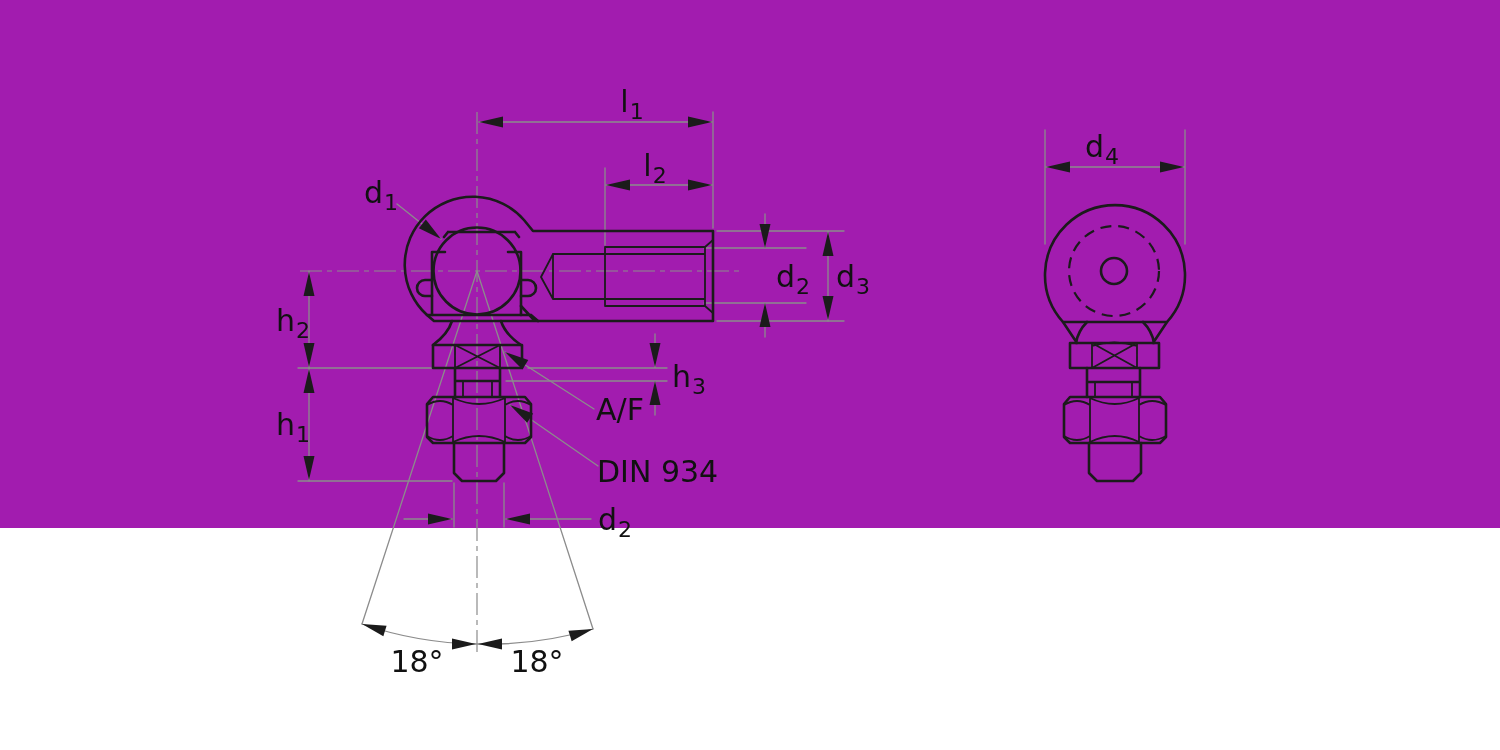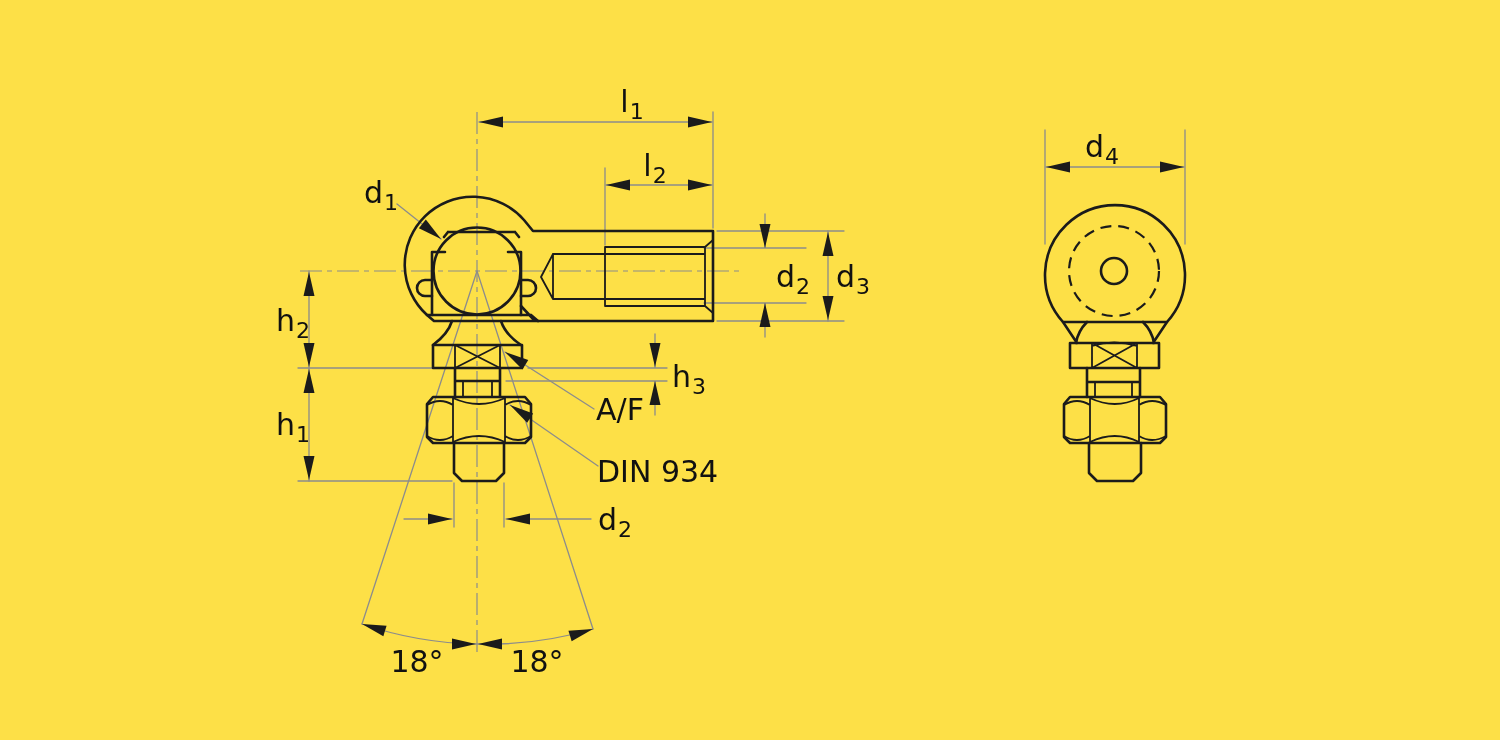--- a/index.html
+++ b/index.html
@@ -6,22 +6,22 @@
     margin: 0;
     padding: 0;
     background: #ffffff;
     width: 1500px;
     height: 750px;
     overflow: hidden;
   }
   .stage {
     position: relative;
     width: 1500px;
-    height: 740px;
-    background: #fde047;
+    height: 528px;
+    background: #a21caf;
   }
   svg { display: block; }
 
   
   .bold    { stroke: #1b1b1b; stroke-width: 2.6; fill: none; stroke-linejoin: round; stroke-linecap: round; }
   .medium  { stroke: #1b1b1b; stroke-width: 1.8; fill: none; stroke-linejoin: round; stroke-linecap: round; }
   .thin    { stroke: #8c8c8c; stroke-width: 1.3; fill: none; stroke-linecap: round; }
   .cline   { stroke: #8c8c8c; stroke-width: 1.2; fill: none; stroke-dasharray: 22 5 5 5; }
   .hidden-line { stroke: #1b1b1b; stroke-width: 2.2; fill: none; stroke-dasharray: 11 7; }
   .arrowhead { fill: #1b1b1b; stroke: none; }

